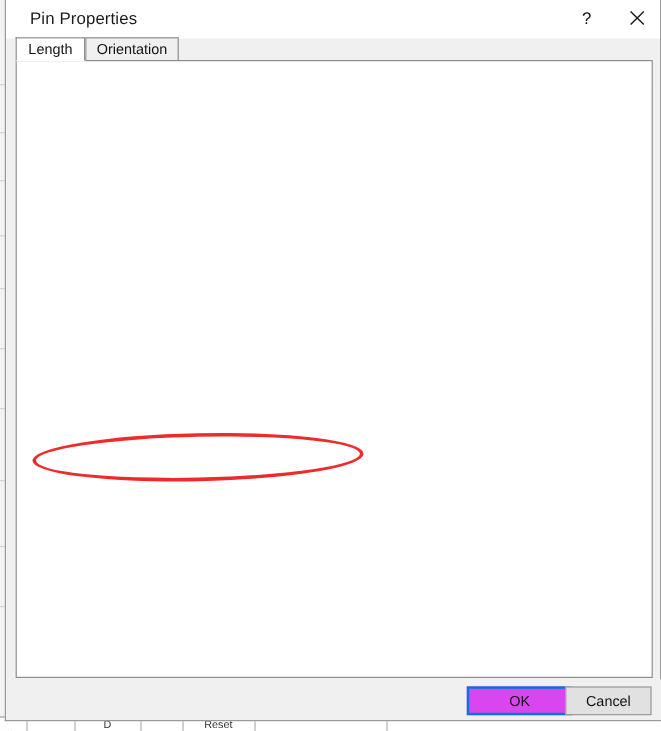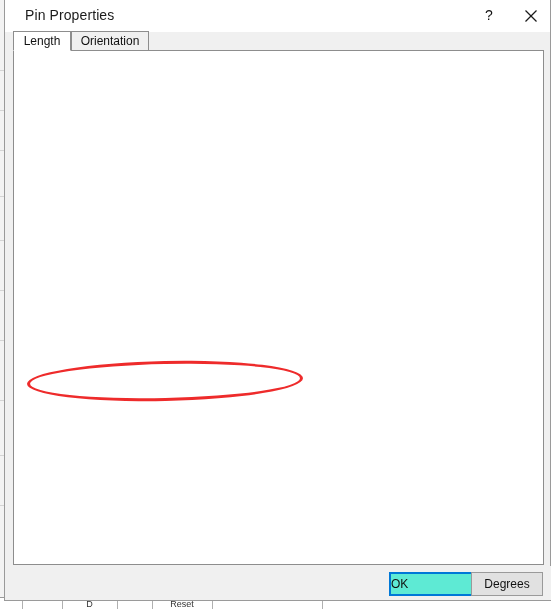--- a/index.html
+++ b/index.html
@@ -214,22 +214,22 @@
     transform:rotate(-1.2deg);
   }
 
   
   #footer{
     position:absolute;left:1px;top:566px;width:545px;height:34px;
     background:#f0f0f0;
   }
   #ok-btn{
     position:absolute;left:384px;top:572px;width:88px;height:24px;
-    background:#5eead4;border:2px solid #0078d7;box-sizing:border-box;
-    font-size:12px;color:#111;line-height:20px;cursor:default;
+    background:#d946ef;border:2px solid #0078d7;box-sizing:border-box;
+    font-size:12px;color:#111;text-align:center;line-height:20px;cursor:default;
     font-family:"Liberation Sans", sans-serif;
   }
   #cancel-btn{
     position:absolute;left:466px;top:572px;width:72px;height:24px;
     background:#e1e1e1;border:1px solid #9a9a9a;box-sizing:border-box;
     font-size:12px;color:#111;text-align:center;line-height:22px;cursor:default;
     font-family:"Liberation Sans", sans-serif;
   }
 </style>
 </head>
@@ -386,15 +386,15 @@
     <div class="cbtn"></div>
   </div>
 
   <div class="flabel" style="left:318px;top:407px;">Color</div>
   <div class="colorswatch" style="left:380px;top:403px;width:52px;height:17px;"></div>
   <div class="flabel" style="left:455px;top:407px;">Locked</div>
   <div class="chk" style="left:501px;top:405px;"></div>
 
   <div id="footer"></div>
   <div id="ok-btn">OK</div>
-  <div id="cancel-btn">Degrees</div>
+  <div id="cancel-btn">Cancel</div>
 
 </div>
 
 </body></html>

